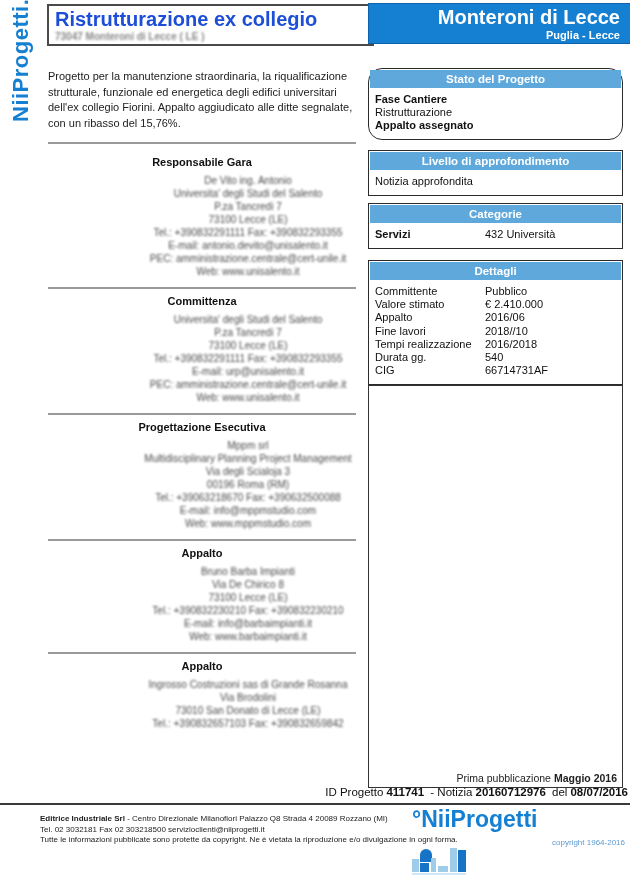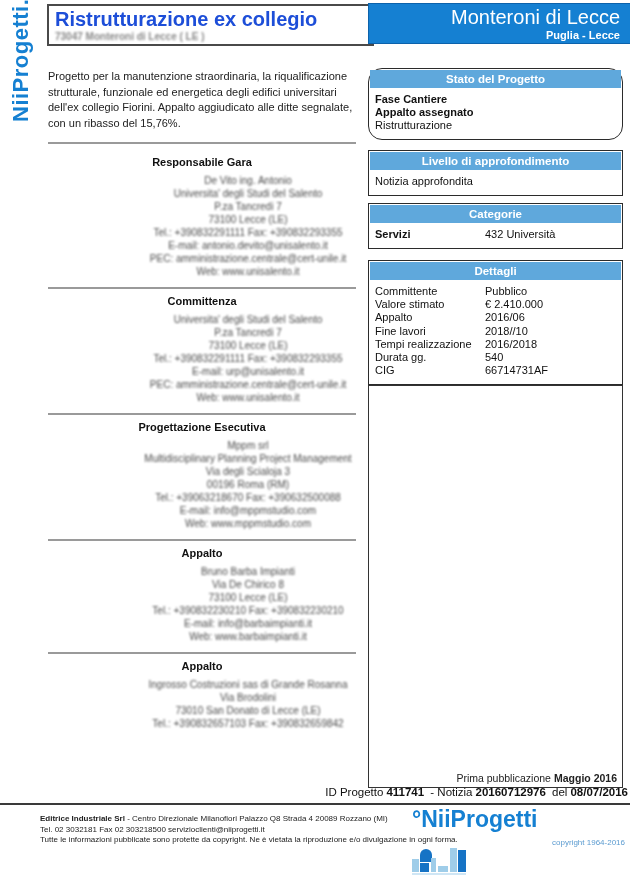--- a/index.html
+++ b/index.html
@@ -12,21 +12,21 @@
 
   
   #title-box{position:absolute;left:47px;top:4px;width:311px;height:34px;border:2px solid #4a4a4a;
     padding:2px 6px;background:#fff;}
   .doc-title{font-size:20px;font-weight:bold;color:#1d4ed8;line-height:22px;}
   .doc-subtitle{font-size:10px;font-weight:bold;color:#888;filter:blur(1.2px);margin-top:1px;}
 
   
   #city-box{position:absolute;left:368px;top:3px;width:245px;height:37px;background:#1580d2;
     border:1px solid #0c62ab;text-align:right;padding:1px 10px 1px 6px;}
-  .city-name{font-size:20px;font-weight:normal;color:#fff;line-height:24px;}
+  .city-name{font-size:20px;font-weight:bold;color:#fff;line-height:24px;}
   .city-region{font-size:11px;font-weight:bold;color:#fff;}
 
   
   #intro{position:absolute;left:48px;top:69px;width:310px;font-size:11px;line-height:15.5px;color:#222;}
   #intro-divider{position:absolute;left:48px;top:142px;width:308px;border-top:2px solid #9a9a9a;}
 
   
   #contacts{position:absolute;left:48px;top:150px;width:308px;text-align:center;}
   .contact-section{padding-top:6px;}
   .section-heading{font-size:11px;font-weight:bold;color:#111;line-height:13px;margin-bottom:5px;}
@@ -144,22 +144,22 @@
           <div class="contact-line">73010 San Donato di Lecce  (LE)</div>
           <div class="contact-line">Tel.: +390832657103   Fax: +390832659842</div>
         </div>
       </div>
     </div>
 
   <div id="status-box" class="info-box">
     <div class="box-header">Stato del Progetto</div>
     <div class="box-content">
         <div class="status-line bold">Fase Cantiere</div>
+        <div class="status-line">Ristrutturazione</div>
         <div class="status-line bold">Appalto assegnato</div>
-        <div class="status-line">Ristrutturazione</div>
       </div>
   </div>
 
   <div id="level-box" class="info-box">
     <div class="box-header">Livello di approfondimento</div>
     <div class="box-content">Notizia approfondita</div>
   </div>
 
   <div id="categories-box" class="info-box">
     <div class="box-header">Categorie</div>

